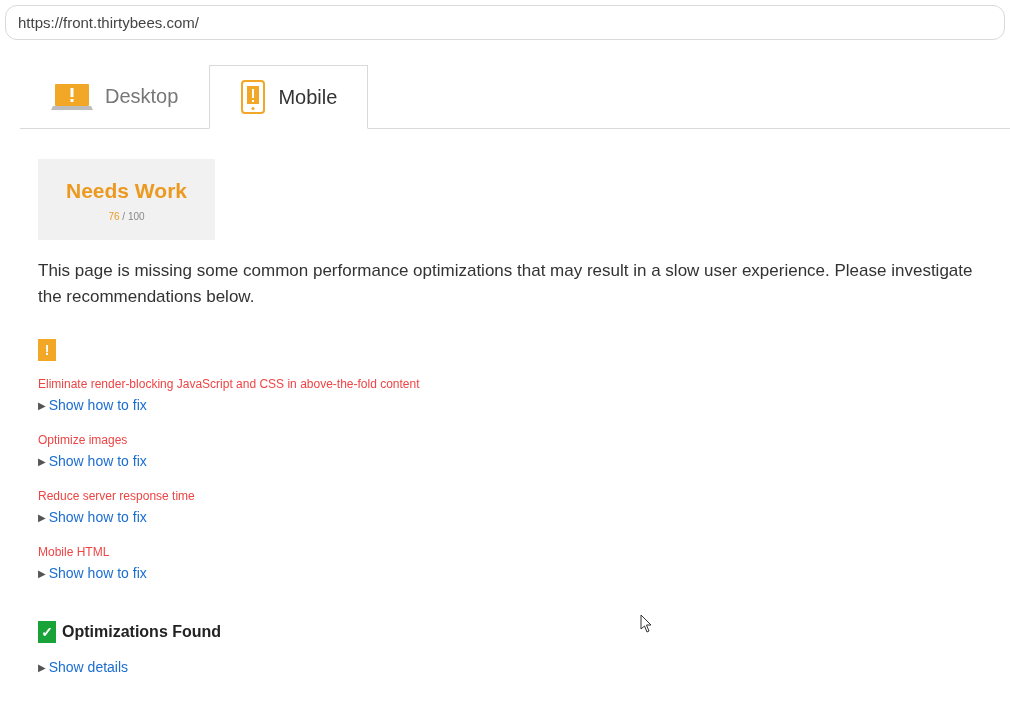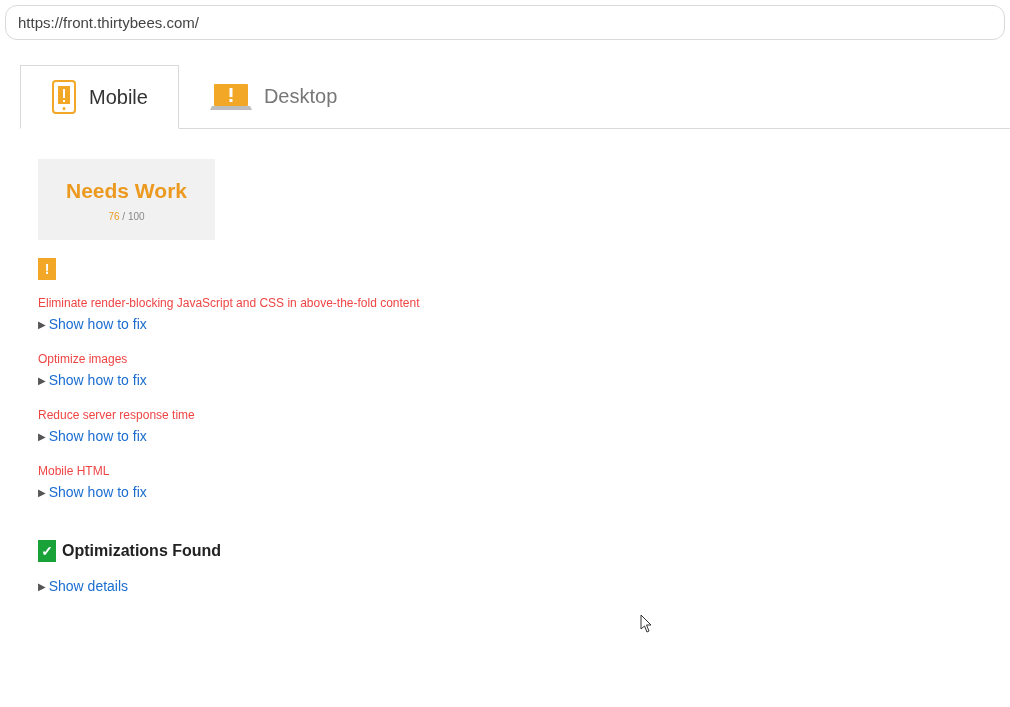--- a/index.html
+++ b/index.html
@@ -130,54 +130,55 @@
       top: 614px;
       pointer-events: none;
     }
   </style>
 </head>
 <body>
 
 <div class="url-bar">https://front.thirtybees.com/</div>
 
 <div class="tabs">
+  <div class="tab">
+    <span class="icon-wrap">
+      <svg width="42" height="30" viewBox="0 0 42 30">
+        <rect x="4" y="2" width="34" height="22" rx="1" fill="#f2a726"></rect>
+        <rect x="19.5" y="6" width="3" height="9" fill="#fff"></rect>
+        <rect x="19.5" y="17" width="3" height="3" fill="#fff"></rect>
+        <path d="M 2 24 L 40 24 L 42 28 L 0 28 Z" fill="#bdbdbd"></path>
+      </svg>
+    </span>
+    <span>Desktop</span>
+  </div>
   <div class="tab active">
     <span class="icon-wrap">
       <svg width="26" height="34" viewBox="0 0 26 34">
         <rect x="2" y="1" width="22" height="32" rx="3" fill="none" stroke="#f2a726" stroke-width="2"></rect>
         <rect x="7" y="6" width="12" height="18" fill="#f2a726"></rect>
         <rect x="12" y="9" width="2" height="9" fill="#fff"></rect>
         <rect x="12" y="20" width="2" height="2" fill="#fff"></rect>
         <circle cx="13" cy="28.5" r="1.5" fill="#f2a726"></circle>
       </svg>
     </span>
     <span>Mobile</span>
   </div>
-  <div class="tab">
-    <span class="icon-wrap">
-      <svg width="42" height="30" viewBox="0 0 42 30">
-        <rect x="4" y="2" width="34" height="22" rx="1" fill="#f2a726"></rect>
-        <rect x="19.5" y="6" width="3" height="9" fill="#fff"></rect>
-        <rect x="19.5" y="17" width="3" height="3" fill="#fff"></rect>
-        <path d="M 2 24 L 40 24 L 42 28 L 0 28 Z" fill="#bdbdbd"></path>
-      </svg>
-    </span>
-    <span>Desktop</span>
-  </div>
 </div>
 
 <div class="content">
 
   <div class="score-card">
     <div class="score-title">Needs Work</div>
     <div class="score-value">
       <span class="score-num">76</span><span> / </span><span>100</span>
     </div>
   </div>
 
+  <p class="summary">This page is missing some common performance optimizations that may result in a slow user experience. Please investigate the recommendations below.</p>
 
   <div class="section-header">
     <span class="badge warn">!</span>
   </div>
 
   <div class="opt-item">
     <div class="opt-title">Eliminate render-blocking JavaScript and CSS in above-the-fold content</div>
     <div class="show-link">
       <span class="arrow">▶</span>
       <span>Show how to fix</span>

